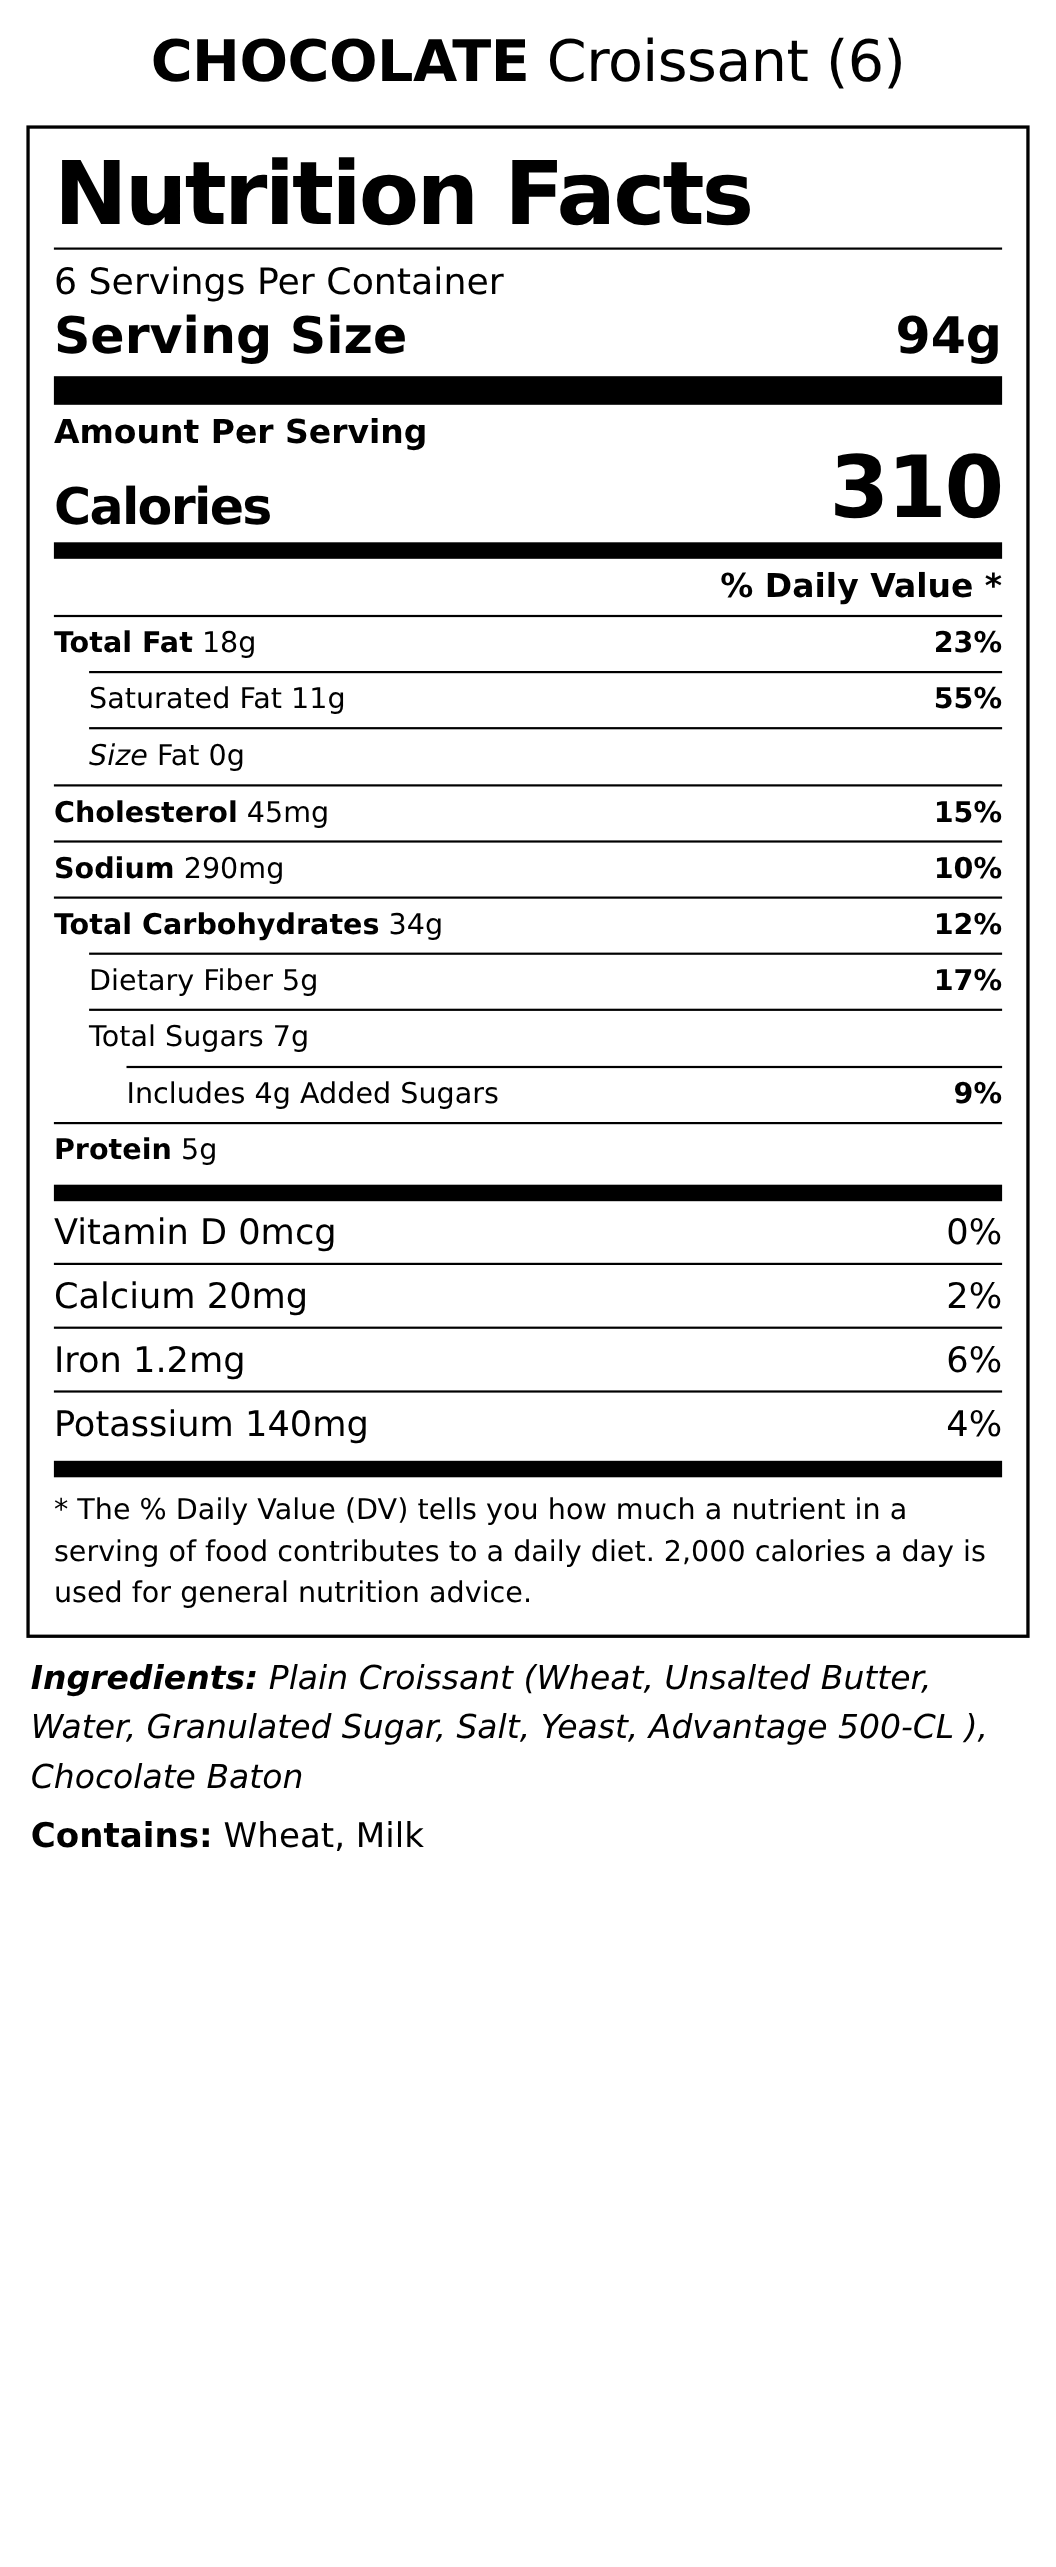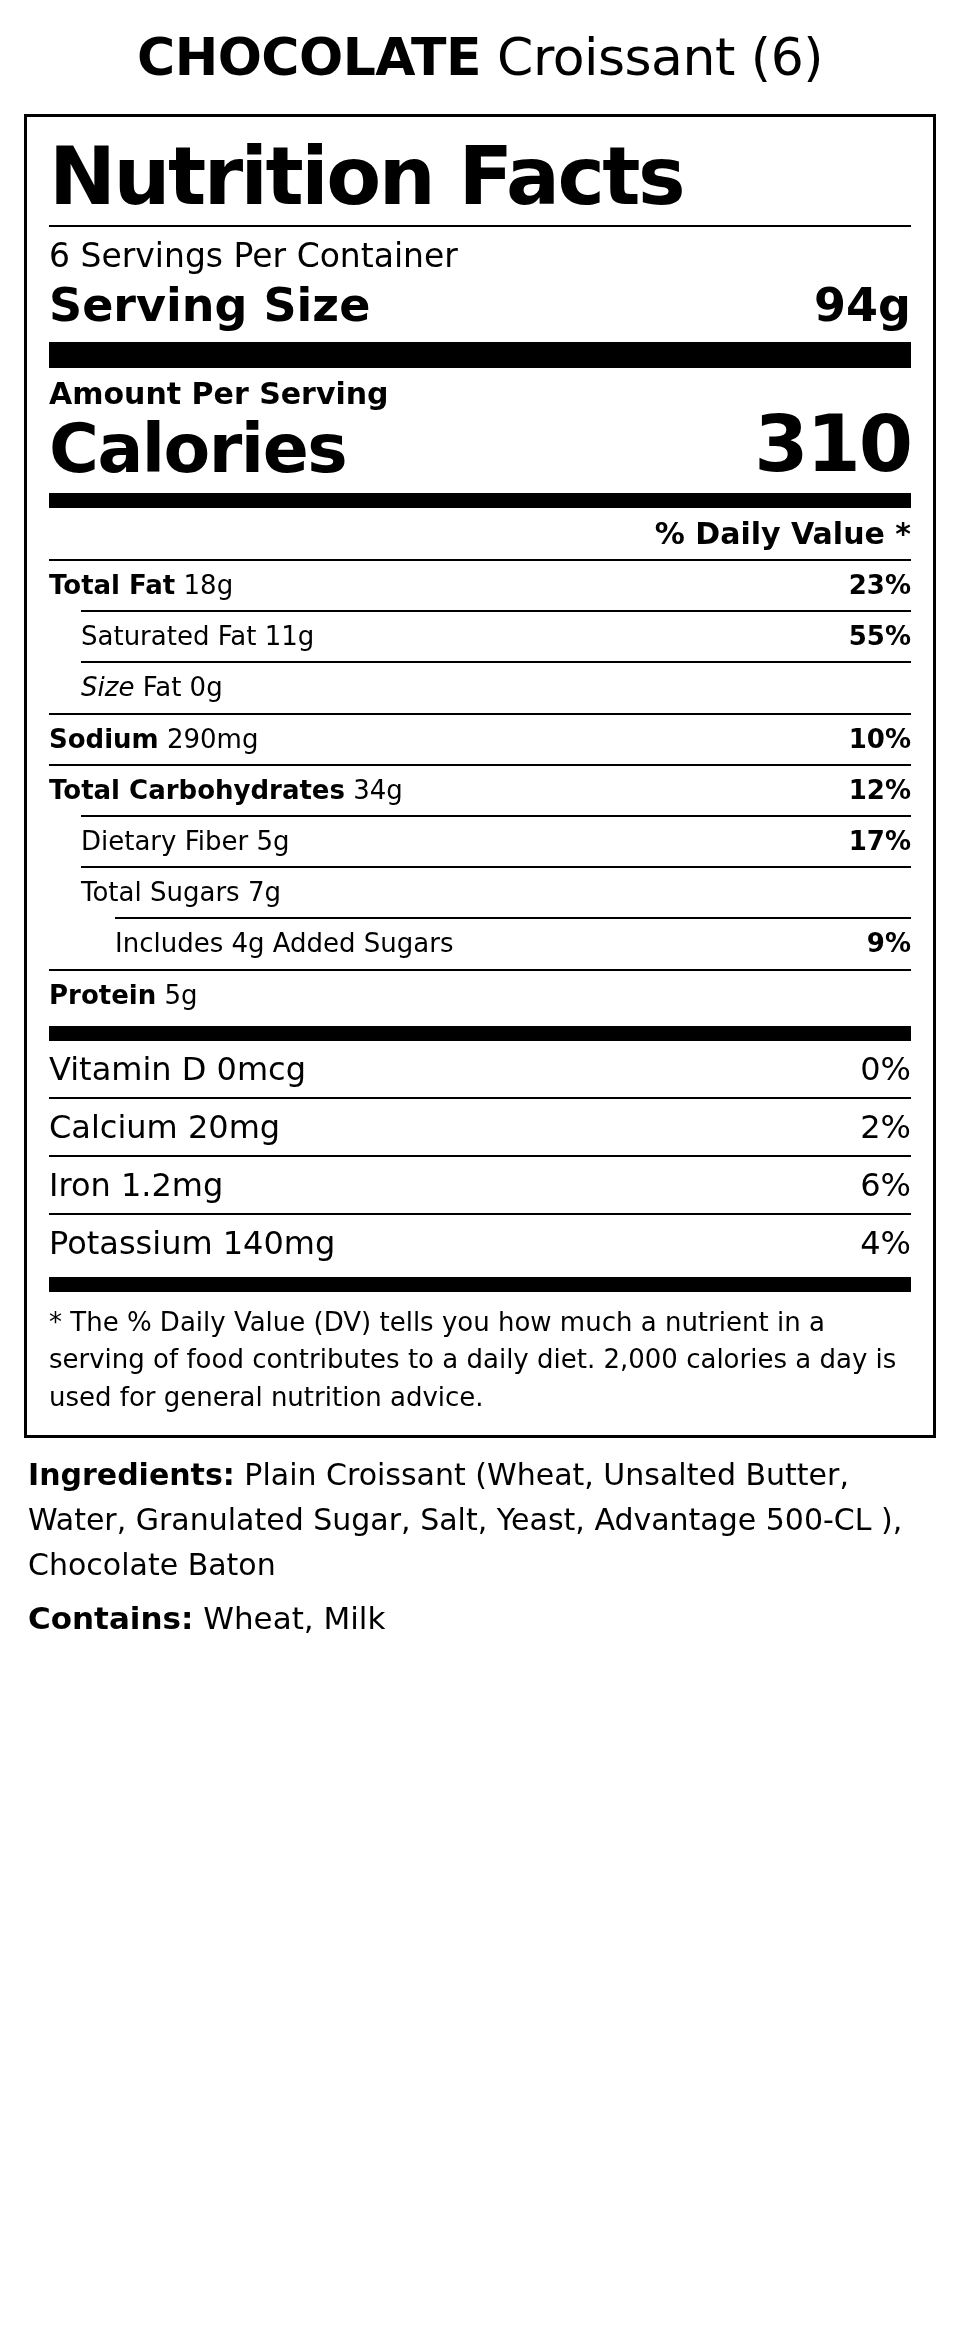--- a/index.html
+++ b/index.html
@@ -72,21 +72,21 @@
     font-weight: 700;
     margin-top: 8px;
   }
   .cal-row {
     display: flex;
     justify-content: space-between;
     align-items: flex-end;
     margin-top: -6px;
   }
   .cal-label {
-    font-size: 68px;
+    font-size: 46px;
     font-weight: 700;
     letter-spacing: -1.5px;
     line-height: 1.0;
   }
   .cal-value {
     font-size: 78px;
     font-weight: 700;
     letter-spacing: -2px;
     line-height: 1.0;
   }
@@ -139,20 +139,21 @@
     line-height: 1.45;
     padding-top: 12px;
   }
 
   
   .ingredients {
     font-size: 30px;
     line-height: 1.5;
     padding: 14px 4px 0 4px;
     margin: 0 2px;
+    font-style: italic;
   }
   .ingredients b { font-weight: 700; }
   .contains {
     font-size: 31px;
     line-height: 1.5;
     padding: 8px 4px 24px 4px;
     margin: 0 2px;
   }
   .contains b { font-weight: 700; }
 </style>
@@ -201,20 +202,24 @@
       <span class="label"><span>Saturated Fat</span> <span>11g</span></span>
       <span class="dv">55%</span>
     </div>
 
     <div class="row-rule-indent"></div>
     <div class="nutrient-row no-top indent-1">
       <span class="label"><i>Size</i> <span>Fat 0g</span></span>
       <span class="dv"></span>
     </div>
 
+    <div class="nutrient-row">
+      <span class="label"><b>Cholesterol</b> <span>45mg</span></span>
+      <span class="dv">15%</span>
+    </div>
 
     <div class="nutrient-row">
       <span class="label"><b>Sodium</b> <span>290mg</span></span>
       <span class="dv">10%</span>
     </div>
 
     <div class="nutrient-row">
       <span class="label"><b>Total Carbohydrates</b> <span>34g</span></span>
       <span class="dv">12%</span>
     </div>

